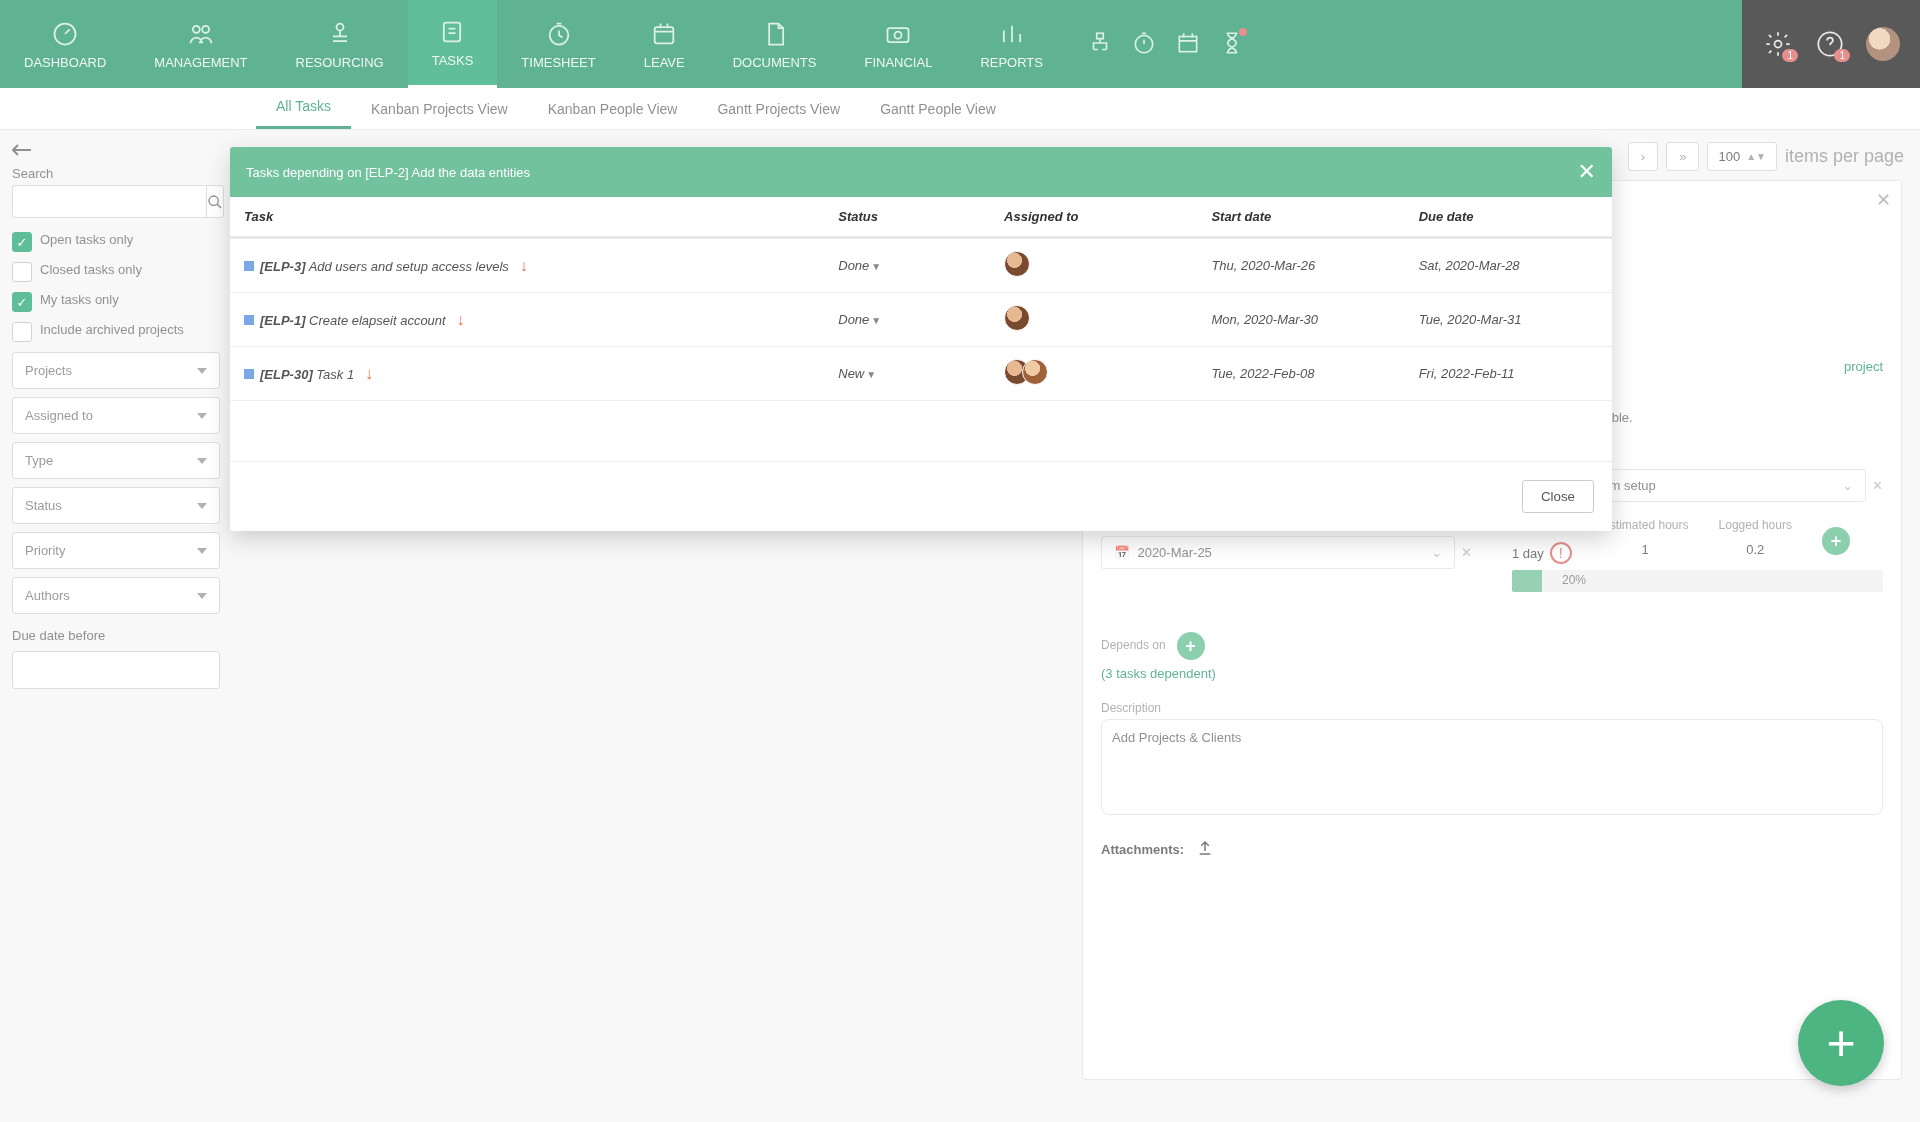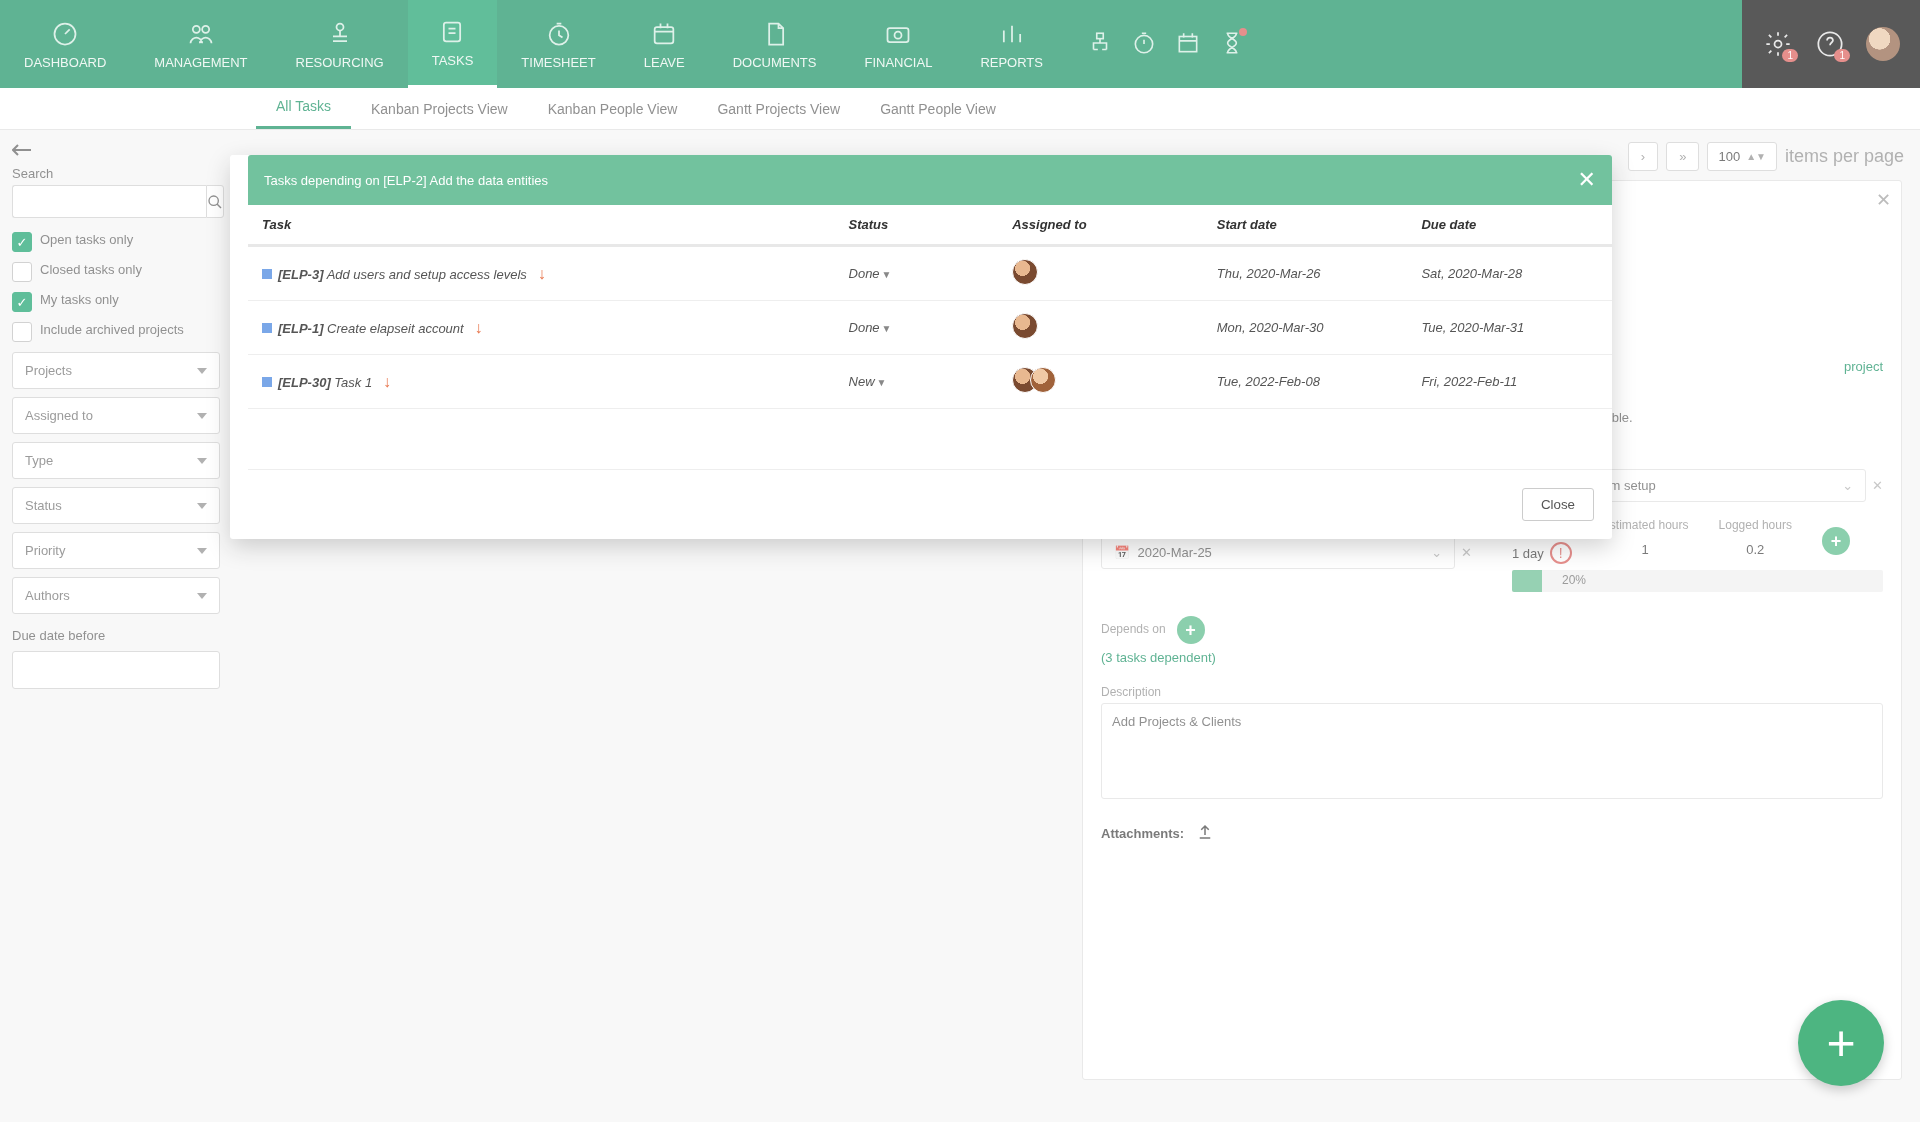--- a/index.html
+++ b/index.html
@@ -59,29 +59,29 @@
 .detail-panel .flabel { font-size:12px; color:#888; margin-bottom:4px; }
 .detail-panel .fval { border:1px solid #ddd; border-radius:3px; padding:8px 12px; display:flex; align-items:center; justify-content:space-between; color:#555; }
 .detail-panel .fval .chev { color:#aaa; }
 .detail-panel .three { display:flex; gap:30px; }
 .detail-panel .three > div { flex:0 0 auto; }
 .detail-panel .plus-ring { width:28px; height:28px; border-radius:50%; background:#4db581; color:#fff; display:flex; align-items:center; justify-content:center; font-size:18px; font-weight:bold; }
 .progress { height:22px; background:#eee; border-radius:2px; position:relative; margin-top:6px;text-decoration:underline; }
 .progress .bar { position:absolute; left:0; top:0; bottom:0; background:#5fb88a; border-radius:2px 0 0 2px; }
 .progress .pct { position:absolute; left:50px; top:3px; font-size:12px; color:#666; }
 .depends-link { color:#0a8a5a; margin-top:6px; display:inline-block; }
-.textarea { border:1px solid #ddd; border-radius:3px; padding:10px; min-height:96px; margin-top:4px; color:#555; }
+.textarea { border:1px solid #ddd; border-radius:8px; padding:10px; min-height:96px; margin-top:4px; color:#555; }
 .attach { margin-top:24px; font-weight:600; display:flex; align-items:center; gap:12px; }
 .warn { width:22px; height:22px; border:2px solid #d9534f; border-radius:50%; color:#d9534f; font-size:14px; display:inline-flex; align-items:center; justify-content:center; margin-left:6px; }
 
 .fab { position:fixed; right:36px; bottom:36px; width:86px; height:86px; border-radius:50%; background:#4db581; color:#fff; font-size:50px; display:flex; align-items:center; justify-content:center; box-shadow:0 4px 12px rgba(0,0,0,0.2); }
 
 
 .overlay { position:fixed; inset:0; background:rgba(255,255,255,0.35); pointer-events:none; }
-.modal { position:fixed; left:230px; top:155px; width:1382px; background:#fff; border-radius:3px; box-shadow:0 8px 24px rgba(0,0,0,0.18);padding-left:18px; }
+.modal { position:fixed; left:230px; top:147px; width:1382px; background:#fff; border-radius:3px; box-shadow:0 8px 24px rgba(0,0,0,0.18); }
 .modal .mhead { background:#72c29e; color:#fff; padding:12px 16px; display:flex; justify-content:space-between; align-items:center; border-radius:3px 3px 0 0; }
 .modal .mhead .mclose { color:#fff; font-size:22px; cursor:pointer; }
 .modal table { width:100%; border-collapse:collapse;font-style:italic; }
 .modal th { text-align:left; padding:12px 14px; font-size:13px; color:#333; border-bottom:3px solid #e8e8e8; font-weight:600; }
 .modal td { padding:12px 14px; border-bottom:1px solid #eee; color:#555; vertical-align:middle; }
 .modal td .tid { color:#555; font-weight:600; }
 .modal td .sq { display:inline-block; width:10px; height:10px; background:#7aa7e8; margin-right:6px; }
 .modal .miniav { width:26px; height:26px; border-radius:50%; background: radial-gradient(circle at 40% 35%, #e8b890 35%, #7a4a30 36%); display:inline-block; border:1px solid #fff; }
 .modal .miniav + .miniav { margin-left:-8px; background: radial-gradient(circle at 40% 35%, #f0c9a5 35%, #a0623a 36%); }
 .modal .darrow { color:#e87850; font-size:16px; }
@@ -363,21 +363,21 @@
             <div style="align-self:center">
                 <div class="plus-ring">+</div>
               </div>
           </div>
           <div class="progress">
             <div class="bar" style="width:8%"></div>
             <div class="pct">20%</div>
           </div>
         </div>
       </div>
-      <div style="margin-top:24px">
+      <div style="margin-top:40px">
         <span class="flabel" style="display:inline">Depends on</span>
         &nbsp;&nbsp;<span class="plus-ring" style="display:inline-flex;vertical-align:middle">+</span>
         <br>
         <a class="depends-link">(3 tasks dependent)</a>
       </div>
       <div style="margin-top:20px">
         <div class="flabel">Description</div>
         <div class="textarea">Add Projects &amp; Clients</div>
       </div>
       <div class="attach">

